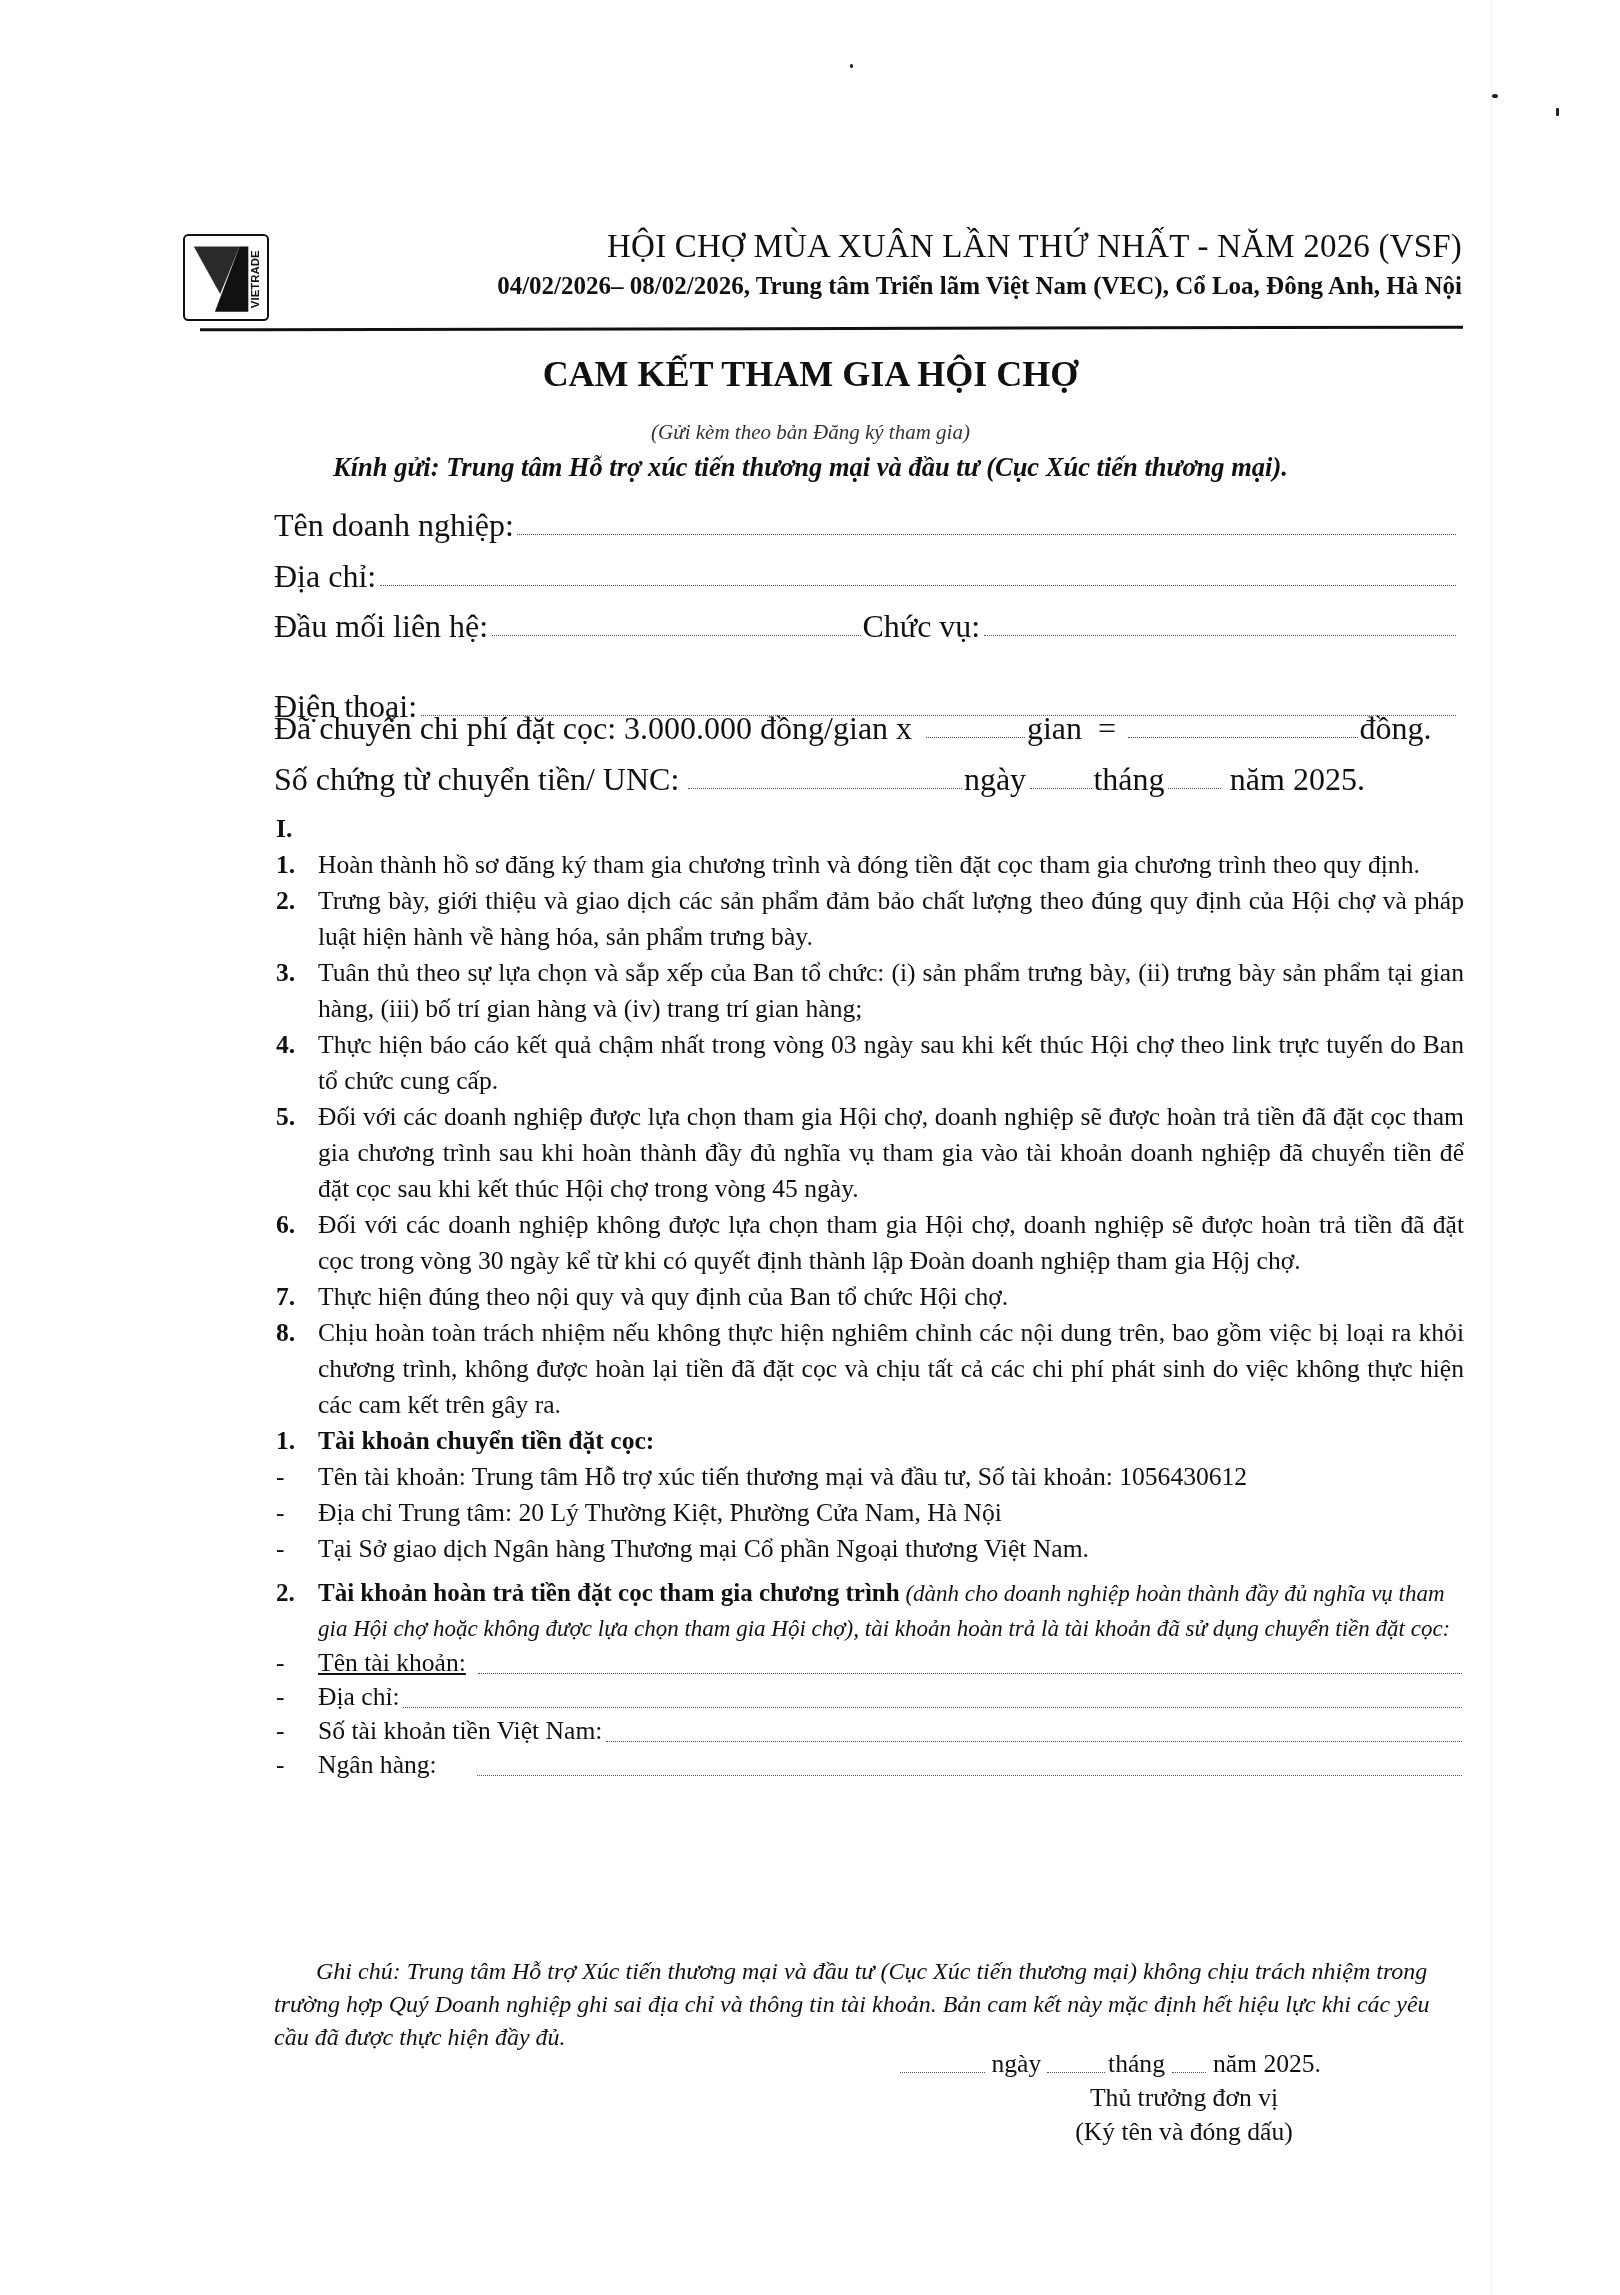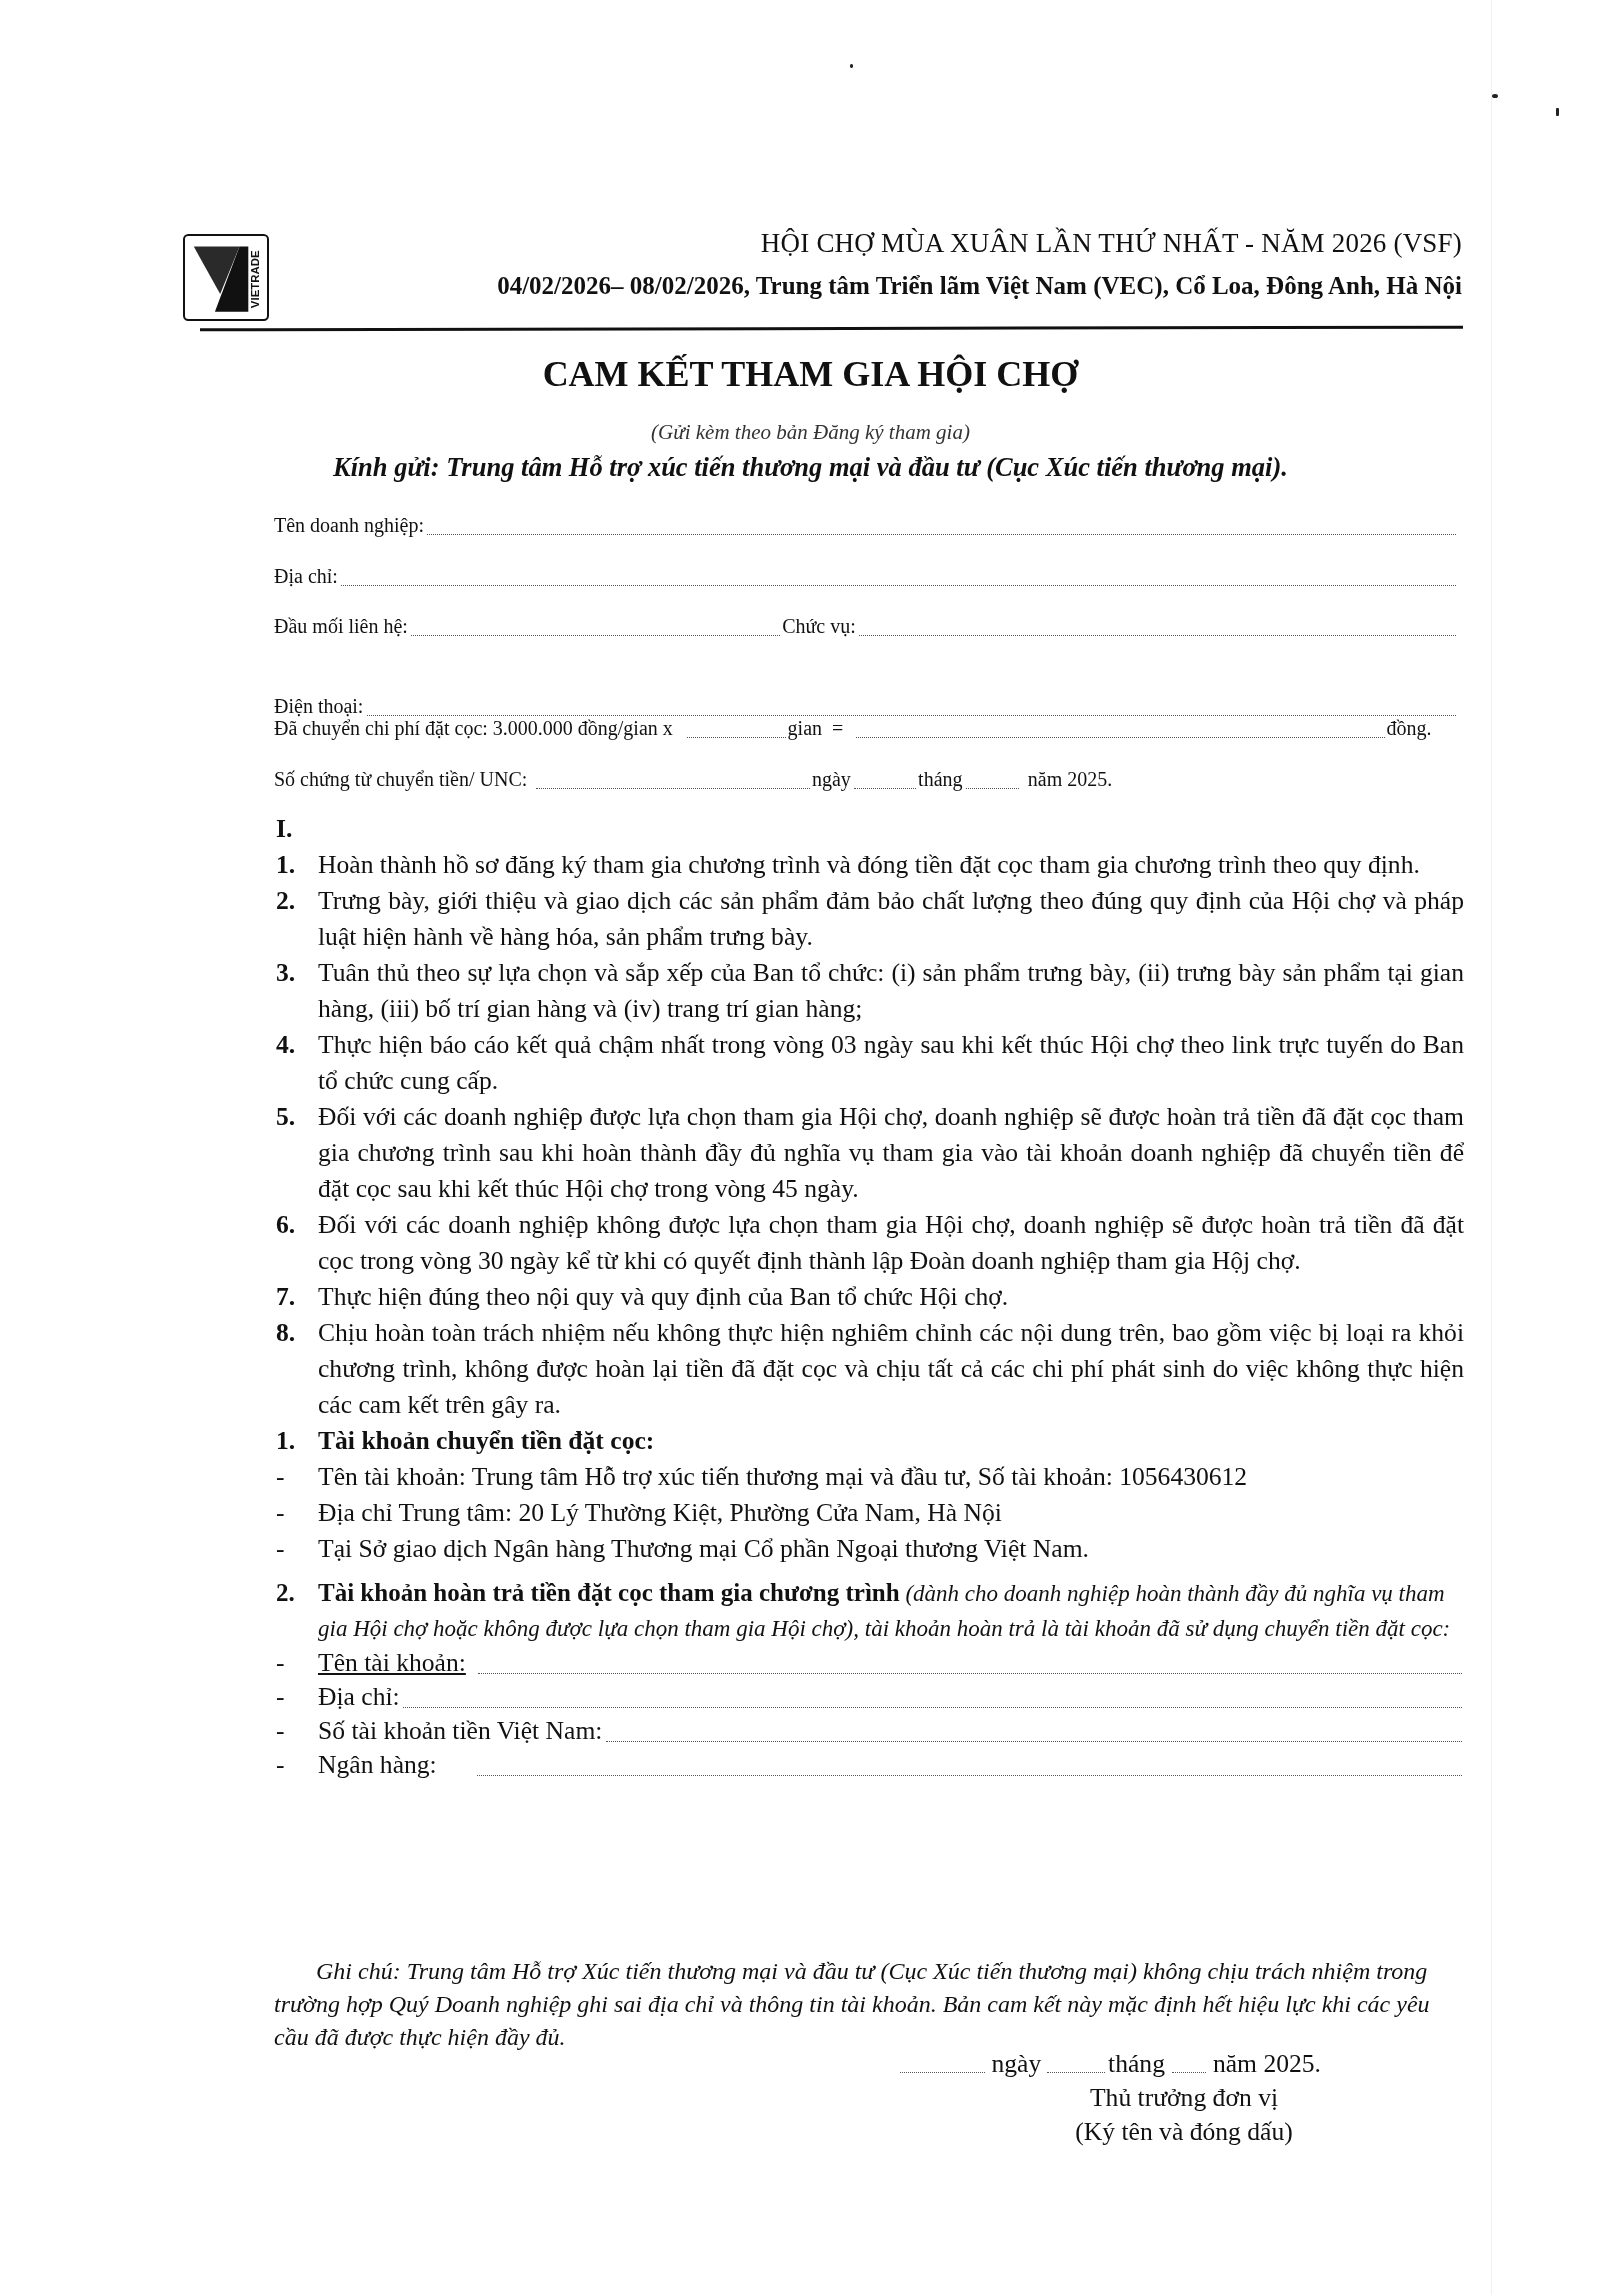--- a/index.html
+++ b/index.html
@@ -11,21 +11,21 @@
     .vline { position: absolute; top: 0; width: 0.9px; height: 2295px; background: #eef0f5; }
 
     
     .logo {
       position: absolute; left: 183px; top: 234px; width: 86px; height: 87px;
       border: 2.6px solid #111; border-radius: 5.3px; box-sizing: border-box; background: #fff;
     }
     .logo svg { position: absolute; left: 0; top: 0; }
     .hdr-title {
       position: absolute; left: 291px; right: 159px; top: 228px; text-align: right;
-      font-size: 27px; font-weight: normal; letter-spacing: 0.2px; margin: 0;
+      font-size: 33px; font-weight: normal; letter-spacing: 0.2px; margin: 0;
     }
     .hdr-sub {
       position: absolute; left: 291px; right: 159px; top: 272px; text-align: right;
       font-size: 25px; font-weight: bold; margin: 0;
     }
     .hdr-rule {
       position: absolute; left: 200px; width: 1263px; top: 327px; height: 2.6px; background: #111;
       transform: rotate(-0.12deg);
     }
 
@@ -38,21 +38,21 @@
       font-size: 21px; font-style: italic; color: #333;
     }
     .doc-to {
       position: absolute; left: 0; right: 0; top: 452px; text-align: center;
       font-size: 26.5px; font-style: italic; font-weight: bold;
     }
 
     
     .field-row {
       position: absolute; left: 274px; width: 1184px; display: flex; align-items: flex-end;
-      font-size: 20px; line-height: 32px;
+      font-size: 32px; line-height: 32px;
     }
     .lbl { white-space: nowrap; }
     .dots {
       flex: 1; border-bottom: 1.8px dotted #555; height: 0; margin: 0 1.8px 0 3.5px;
       align-self: flex-end; margin-bottom: 6.2px;
     }
     .dots.fixed { flex: none; }
     .sp { white-space: pre; }
 
     

